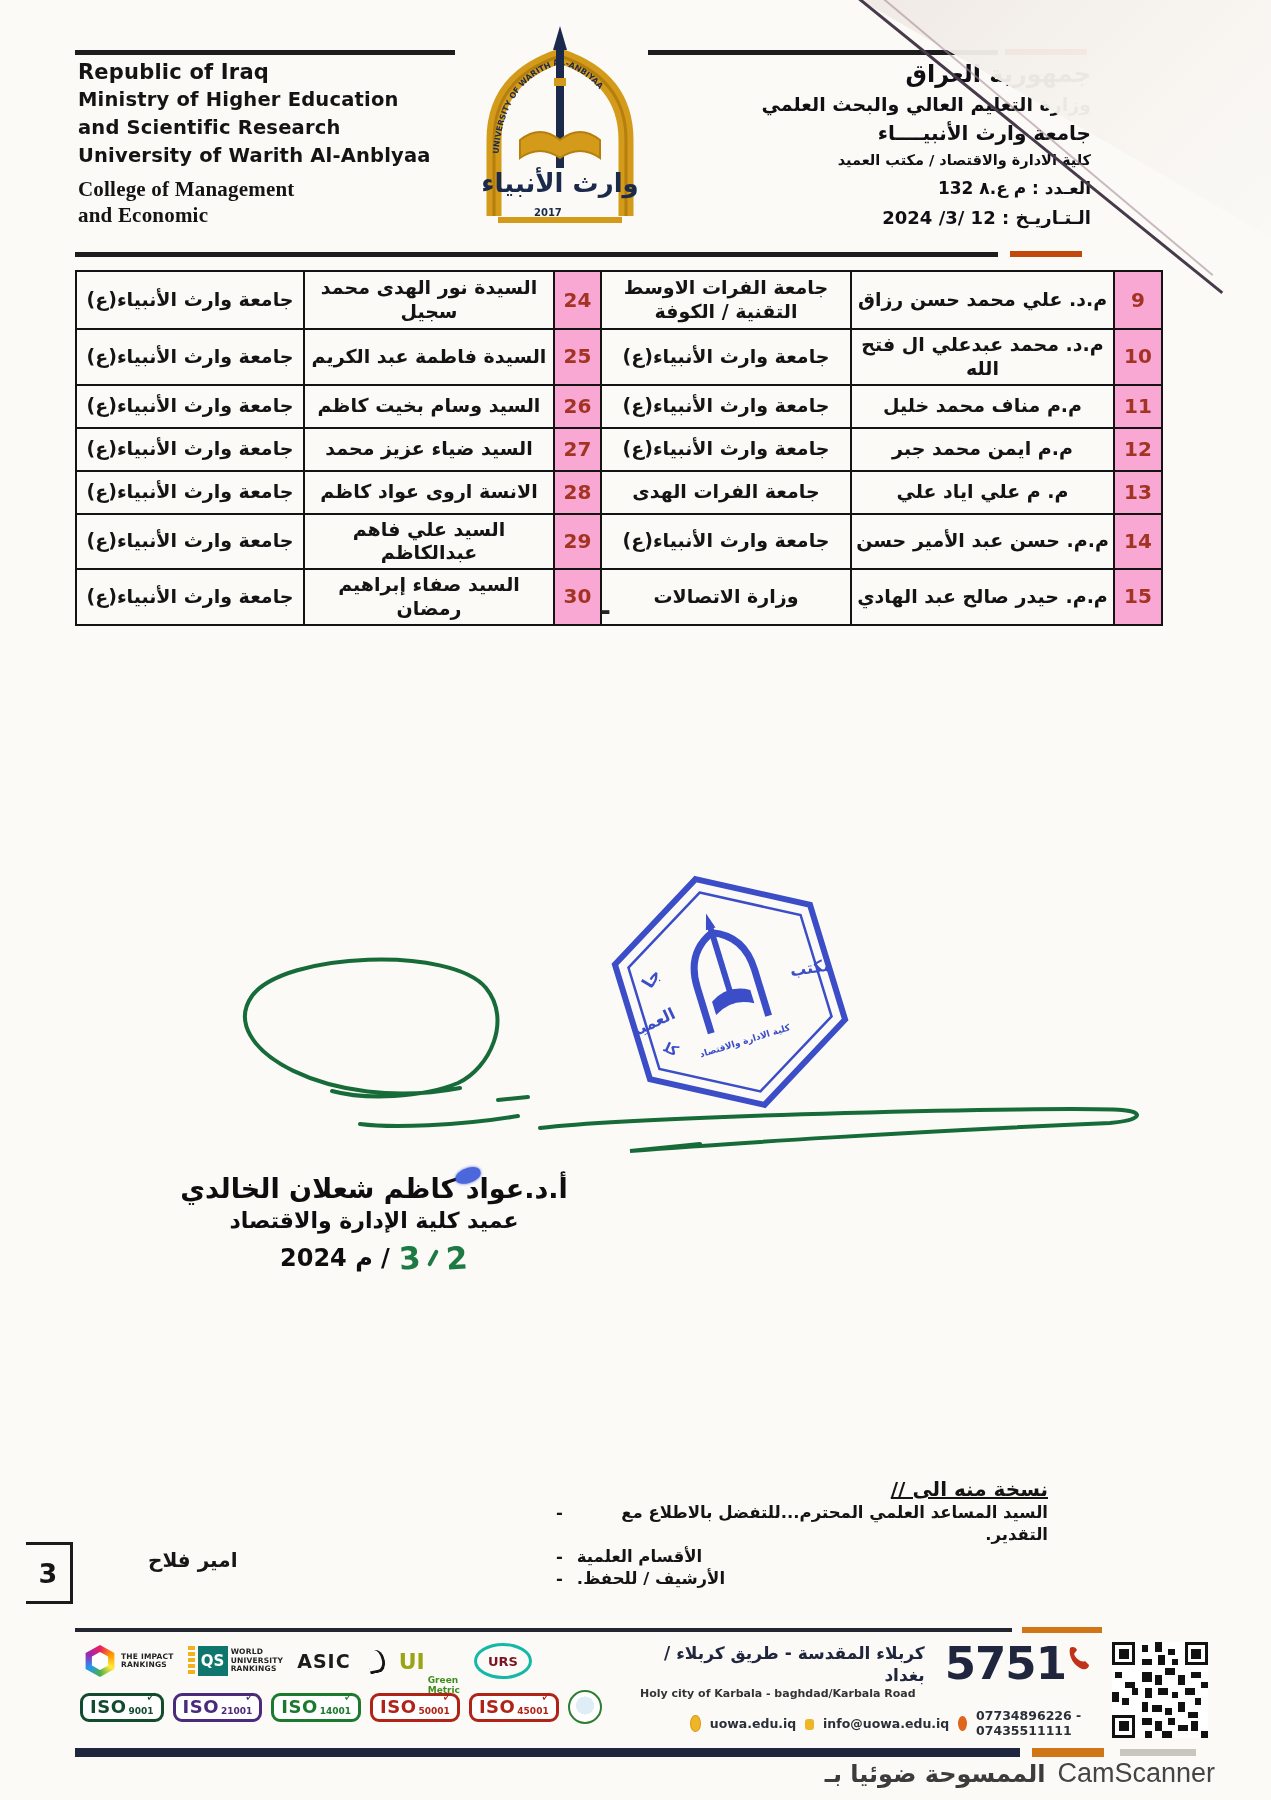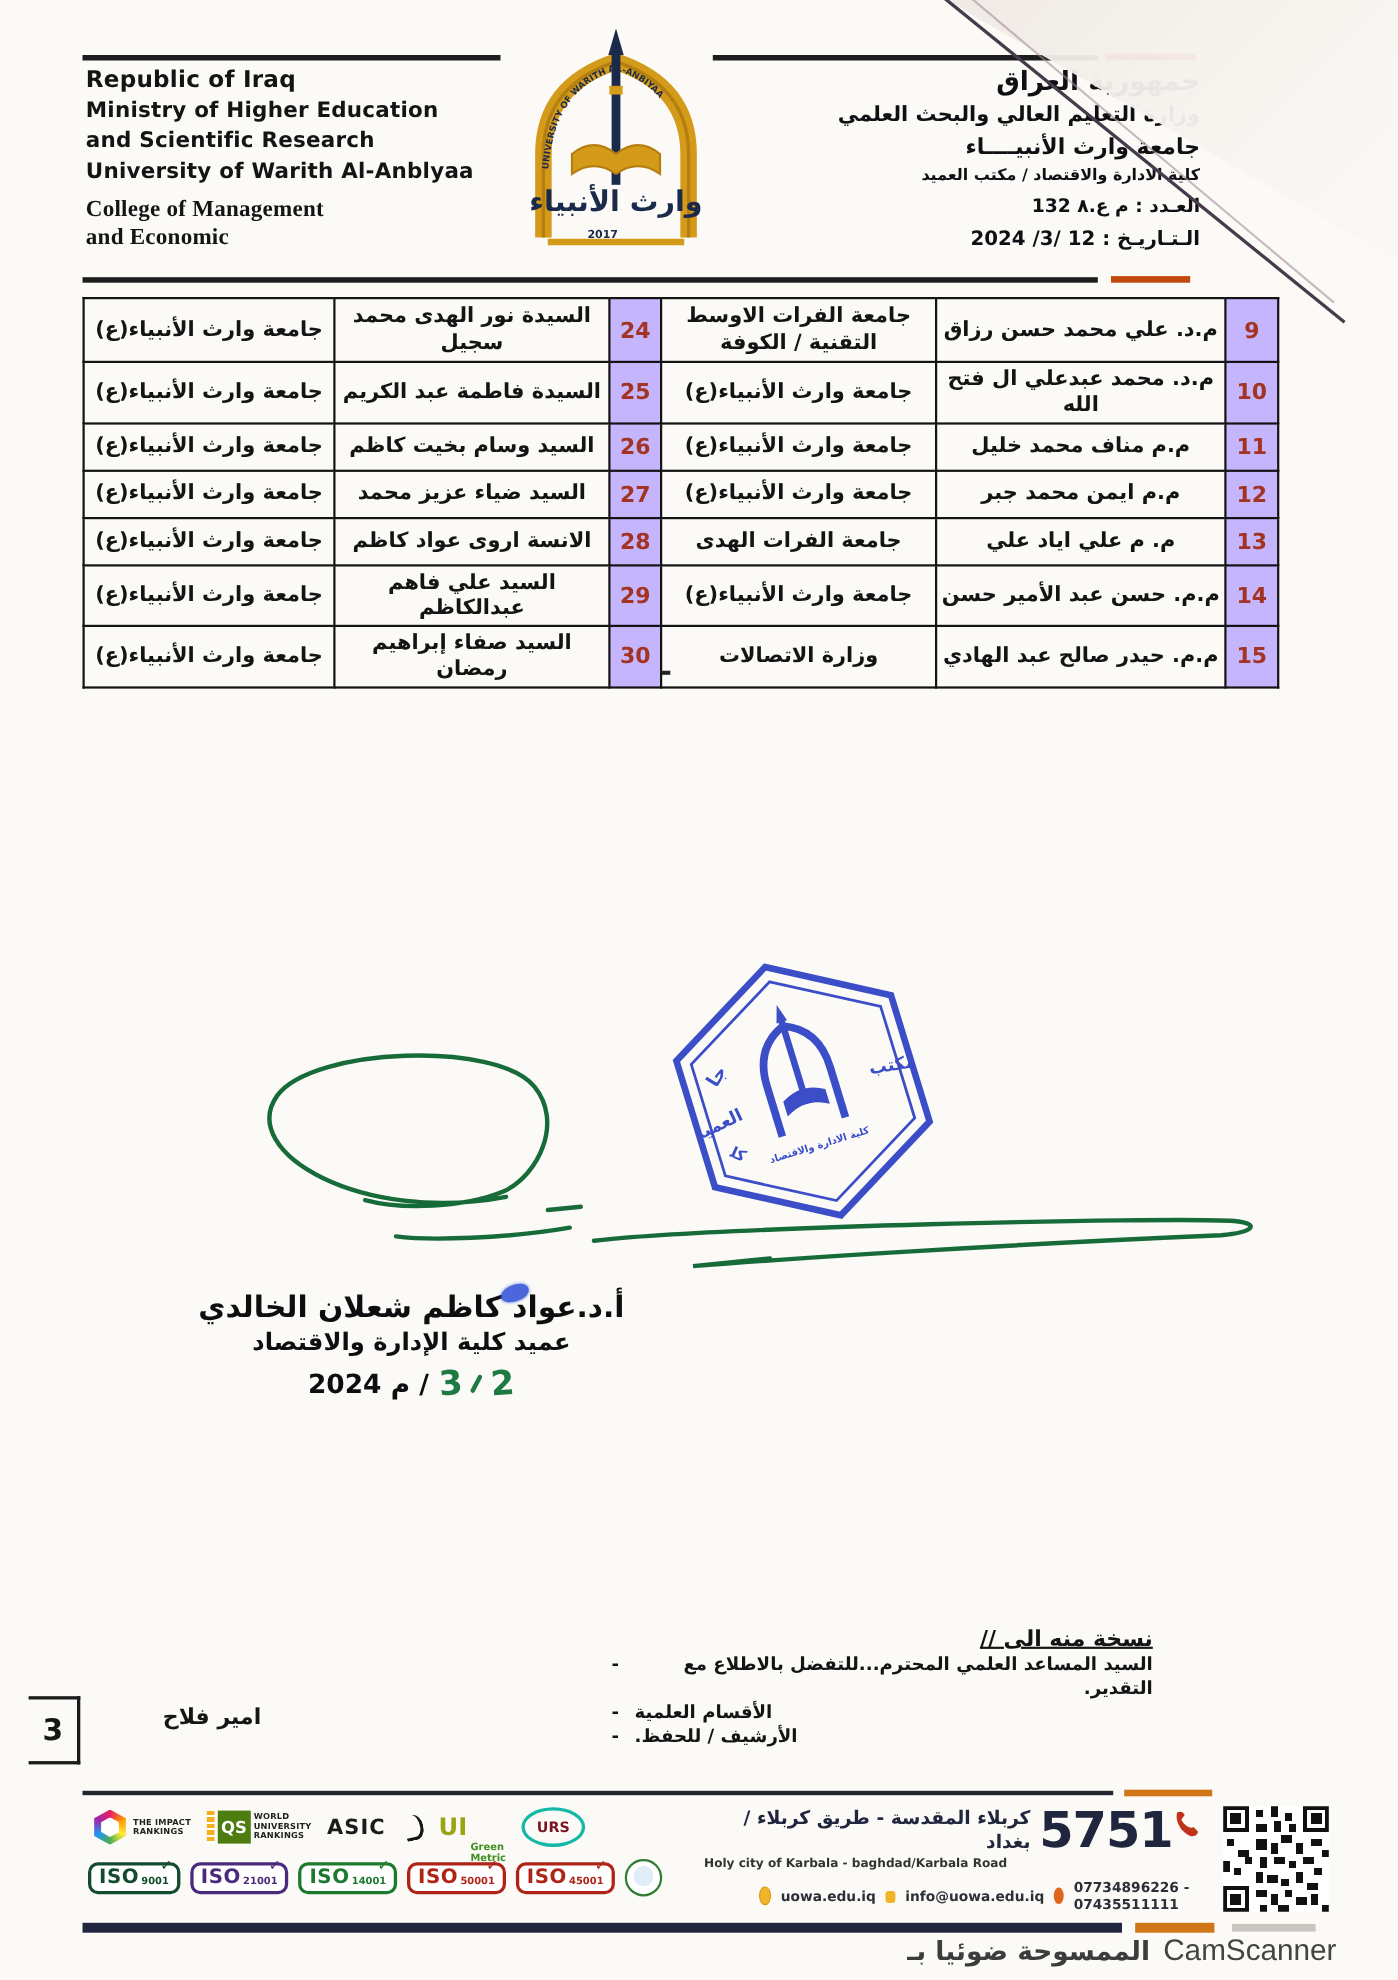--- a/index.html
+++ b/index.html
@@ -29,21 +29,21 @@
     clip-path:polygon(2% 0,100% 0,100% 72%);
     background:linear-gradient(135deg,#efe9e4 0%,#f8f5f1 55%,#fbfaf7 100%);opacity:.95;}
   .fold-line{left:858px;top:-4px;width:470px;height:3px;background:#463a4b;transform-origin:left top;transform:rotate(39deg);}
   .fold-line2{left:884px;top:-2px;width:430px;height:2px;background:#a98e98;opacity:.6;transform-origin:left top;transform:rotate(40deg);}
   
   .logo{left:468px;top:20px;}
   
   table.doc{position:absolute;left:75px;top:270px;border-collapse:collapse;direction:rtl;table-layout:fixed;width:1086px;}
   table.doc td{border:2.4px solid #131313;text-align:center;vertical-align:middle;
     font-weight:bold;font-size:19px;line-height:1.25;padding:3px 4px;color:#141414;}
-  table.doc td.num{background:#c4b5fd;color:#a33322;font-size:20px;}
+  table.doc td.num{background:#f9a8d4;color:#a33322;font-size:20px;}
   table.doc tr{height:43px;}
   table.doc tr.tall{height:58px;}
   
   .stray-dash{left:600px;top:596px;font-size:26px;font-weight:bold;color:#222;}
   
   .stamp{left:596px;top:858px;opacity:.92;}
   
   .sig-svg{left:160px;top:948px;}
   .sig-block{left:178px;top:1172px;width:392px;text-align:center;color:#0e0e10;}
   .sig-name{font-size:27px;font-weight:bold;line-height:34px;}
@@ -66,38 +66,38 @@
   .f-top-or{left:1022px;top:1627px;width:80px;height:6px;background:#d07616;}
   .f-bot{left:75px;top:1748px;width:945px;height:9px;background:#20263d;}
   .f-bot-or{left:1032px;top:1748px;width:72px;height:9px;background:#d07616;}
   .f-bot-gr{left:1120px;top:1749px;width:76px;height:7px;background:#c9c6c0;}
   .logos-row{left:84px;top:1638px;width:520px;height:46px;display:flex;align-items:center;gap:14px;}
   .iso-row{left:80px;top:1690px;width:560px;display:flex;align-items:center;gap:9px;}
   .tiny{font-size:7.5px;font-weight:bold;line-height:8.5px;letter-spacing:.2px;color:#222;}
   .hexlogo{width:32px;height:32px;background:conic-gradient(#e91e63,#ff9800,#ffeb3b,#4caf50,#2196f3,#9c27b0,#e91e63);
     clip-path:polygon(50% 0,95% 25%,95% 75%,50% 100%,5% 75%,5% 25%);position:relative;}
   .hexlogo::after{content:"";position:absolute;inset:7px;background:#fff;clip-path:polygon(50% 0,95% 25%,95% 75%,50% 100%,5% 75%,5% 25%);}
-  .qsbox{width:30px;height:30px;background:#4d7c0f;color:#fff;font-weight:bold;font-size:15px;display:flex;align-items:center;justify-content:center;}
+  .qsbox{width:30px;height:30px;background:#0f766e;color:#fff;font-weight:bold;font-size:15px;display:flex;align-items:center;justify-content:center;}
   .qsbars{width:7px;height:30px;background:repeating-linear-gradient(#f3b21b 0 4px,#fff 4px 6px);}
   .asic{font-size:19px;font-weight:bold;color:#1b1b1b;letter-spacing:1px;}
   .asic-swoosh{display:inline-block;width:14px;height:20px;border:3px solid #151515;border-left:none;border-top:none;border-radius:0 50% 50% 0;transform:rotate(-12deg);margin-left:-4px;}
   .ui{font-size:22px;font-weight:bold;color:#9aa515;}
   .uig{color:#3e8e1d;font-size:9px;font-weight:bold;line-height:10px;margin-top:48px;}
   .urs{width:52px;height:30px;border:3px solid #14b8a6;border-radius:50%;display:flex;align-items:center;justify-content:center;font-weight:bold;font-size:13px;color:#7a1420;}
   .iso{display:inline-flex;align-items:flex-end;border-radius:9px;padding:2px 7px 3px 7px;background:#fff;position:relative;}
   .iso b{font-size:18px;letter-spacing:.5px;line-height:18px;}
   .iso .code{font-size:9px;font-weight:bold;margin-left:2px;}
   .iso .chk{position:absolute;top:-7px;right:4px;font-size:13px;font-weight:bold;}
   .iso1{border:3px solid #134b2e;color:#134b2e;}
   .iso2{border:3px solid #4a2a7a;color:#4a2a7a;}
   .iso3{border:3px solid #1c7a2e;color:#1c7a2e;}
   .iso4{border:3px solid #b02418;color:#b02418;}
   .iso5{border:3px solid #b02418;color:#b02418;}
   .globe-emblem{width:30px;height:30px;border:2.5px solid #2e7d32;border-radius:50%;position:relative;background:radial-gradient(circle at 50% 45%,#dfeef6 0 40%,#fff 41%);}
-  .addr-wrap{left:640px;top:1642px;width:452px;display:flex;justify-content:space-between;align-items:flex-start;gap:8px;}
+  .addr-wrap{left:640px;top:1642px;width:452px;display:flex;justify-content:space-between;align-items:flex-start;gap:20px;}
   .addr{text-align:right;color:#20263d;}
   .addr-ar{font-size:17px;font-weight:bold;line-height:22px;}
   .addr-en{font-size:11px;font-weight:bold;color:#333;line-height:15px;text-align:left;}
   .hotline{font-size:45px;font-weight:bold;color:#20263d;line-height:44px;letter-spacing:-1px;display:flex;align-items:flex-start;}
   .contact{left:690px;top:1708px;width:406px;display:flex;justify-content:flex-end;align-items:center;gap:9px;
     font-size:12.5px;font-weight:bold;color:#2a2f38;}
   .cico{width:15px;height:15px;border-radius:50%;display:inline-block;}
   .cico.globe{background:#f0b429;border:1.5px solid #d79a12;}
   .cico.mail{background:#f0b429;border-radius:3px;height:11px;position:relative;top:1px;}
   .cico.phone{background:#e0641c;}

